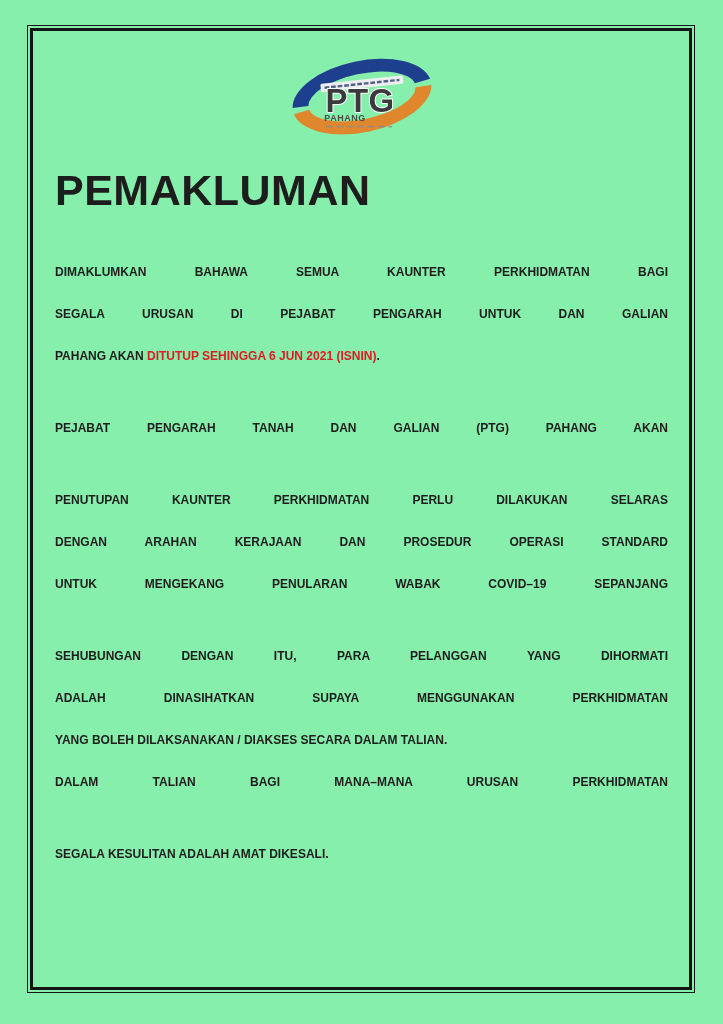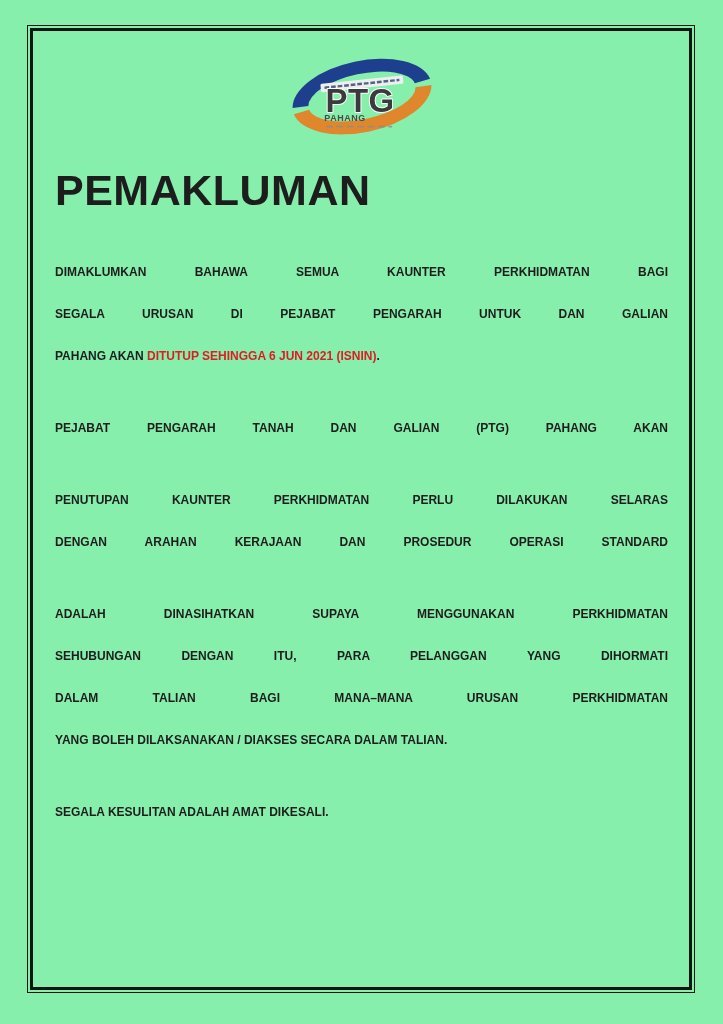--- a/index.html
+++ b/index.html
@@ -94,26 +94,27 @@
               <div class="line"><span>DIMAKLUMKAN BAHAWA SEMUA KAUNTER PERKHIDMATAN BAGI</span></div>
               <div class="line"><span>SEGALA URUSAN DI PEJABAT PENGARAH UNTUK DAN GALIAN</span></div>
               <div class="line last"><span>PAHANG AKAN </span><span class="red">DITUTUP SEHINGGA 6 JUN 2021 (ISNIN)</span><span>.</span></div>
             </div>
             <div class="paragraph">
               <div class="line"><span>PEJABAT PENGARAH TANAH DAN GALIAN (PTG) PAHANG AKAN</span></div>
             </div>
             <div class="paragraph">
               <div class="line"><span>PENUTUPAN KAUNTER PERKHIDMATAN PERLU DILAKUKAN SELARAS</span></div>
               <div class="line"><span>DENGAN ARAHAN KERAJAAN DAN PROSEDUR OPERASI STANDARD</span></div>
+              <div class="line"><span>UNTUK MENGEKANG PENULARAN WABAK COVID–19 SEPANJANG</span></div>
             </div>
             <div class="paragraph">
+              <div class="line"><span>SEHUBUNGAN DENGAN ITU, PARA PELANGGAN YANG DIHORMATI</span></div>
               <div class="line"><span>ADALAH DINASIHATKAN SUPAYA MENGGUNAKAN PERKHIDMATAN</span></div>
-              <div class="line"><span>SEHUBUNGAN DENGAN ITU, PARA PELANGGAN YANG DIHORMATI</span></div>
+              <div class="line last"><span>YANG BOLEH DILAKSANAKAN / DIAKSES SECARA DALAM TALIAN.</span></div>
               <div class="line"><span>DALAM TALIAN BAGI MANA–MANA URUSAN PERKHIDMATAN</span></div>
-              <div class="line last"><span>YANG BOLEH DILAKSANAKAN / DIAKSES SECARA DALAM TALIAN.</span></div>
             </div>
             <div class="paragraph">
               <div class="line last"><span>SEGALA KESULITAN ADALAH AMAT DIKESALI.</span></div>
             </div>
           </div>
 
       </div>
     </div>
   </div>
 </div>

